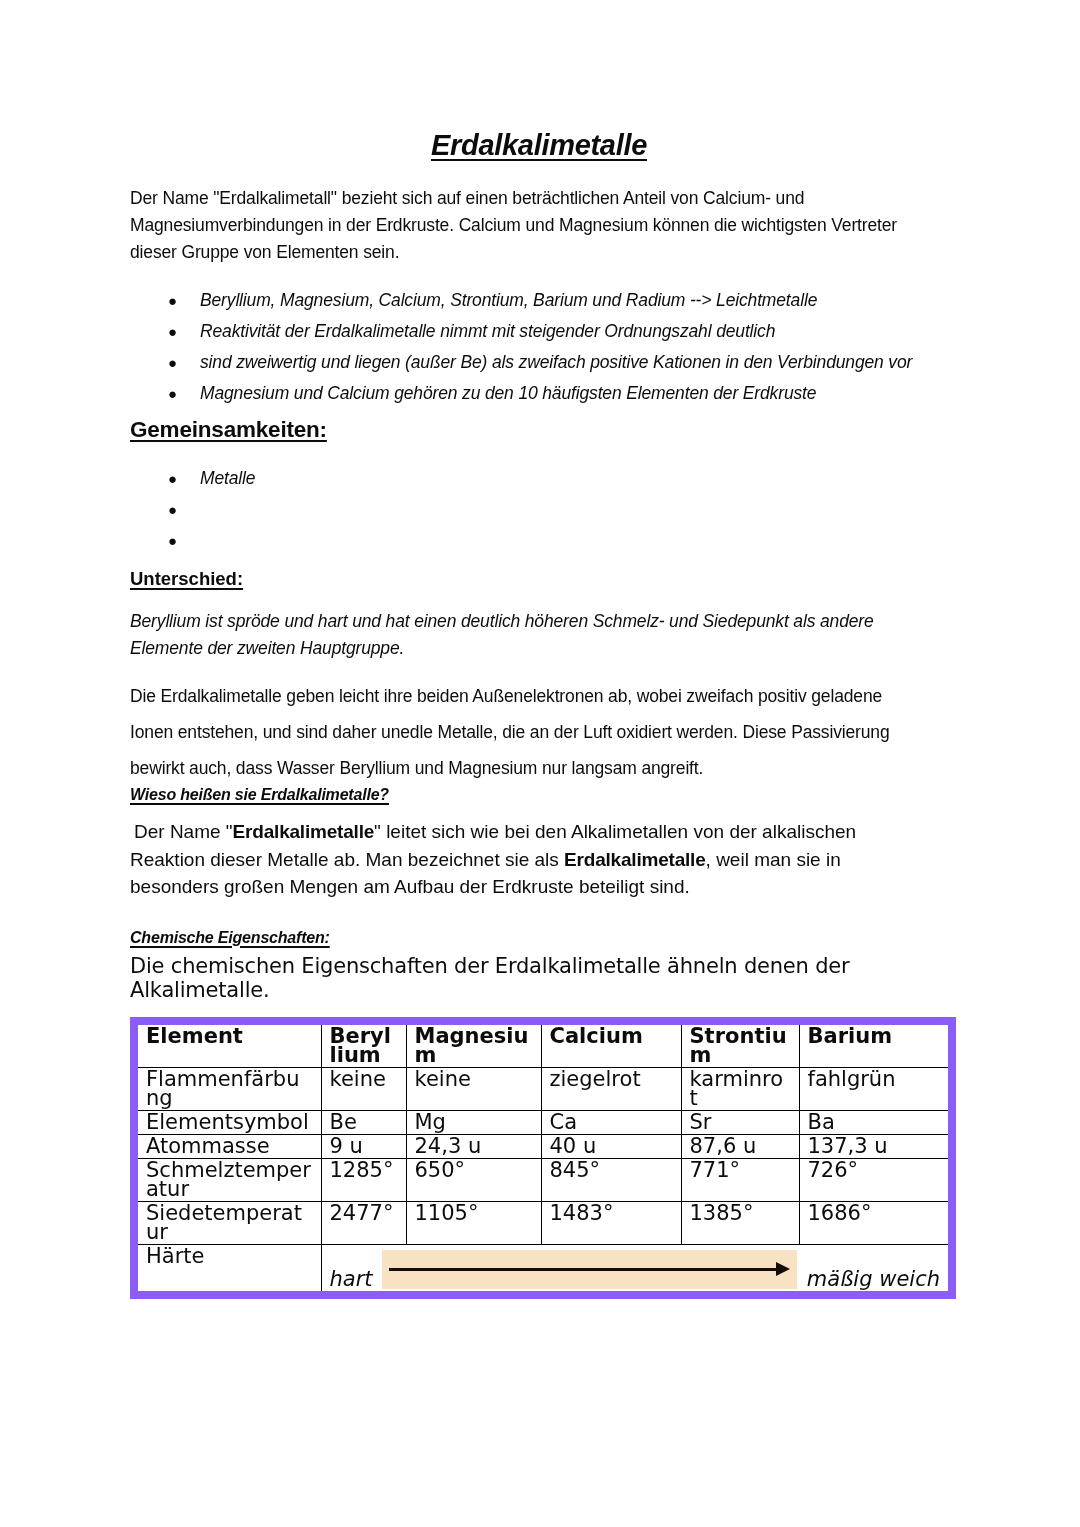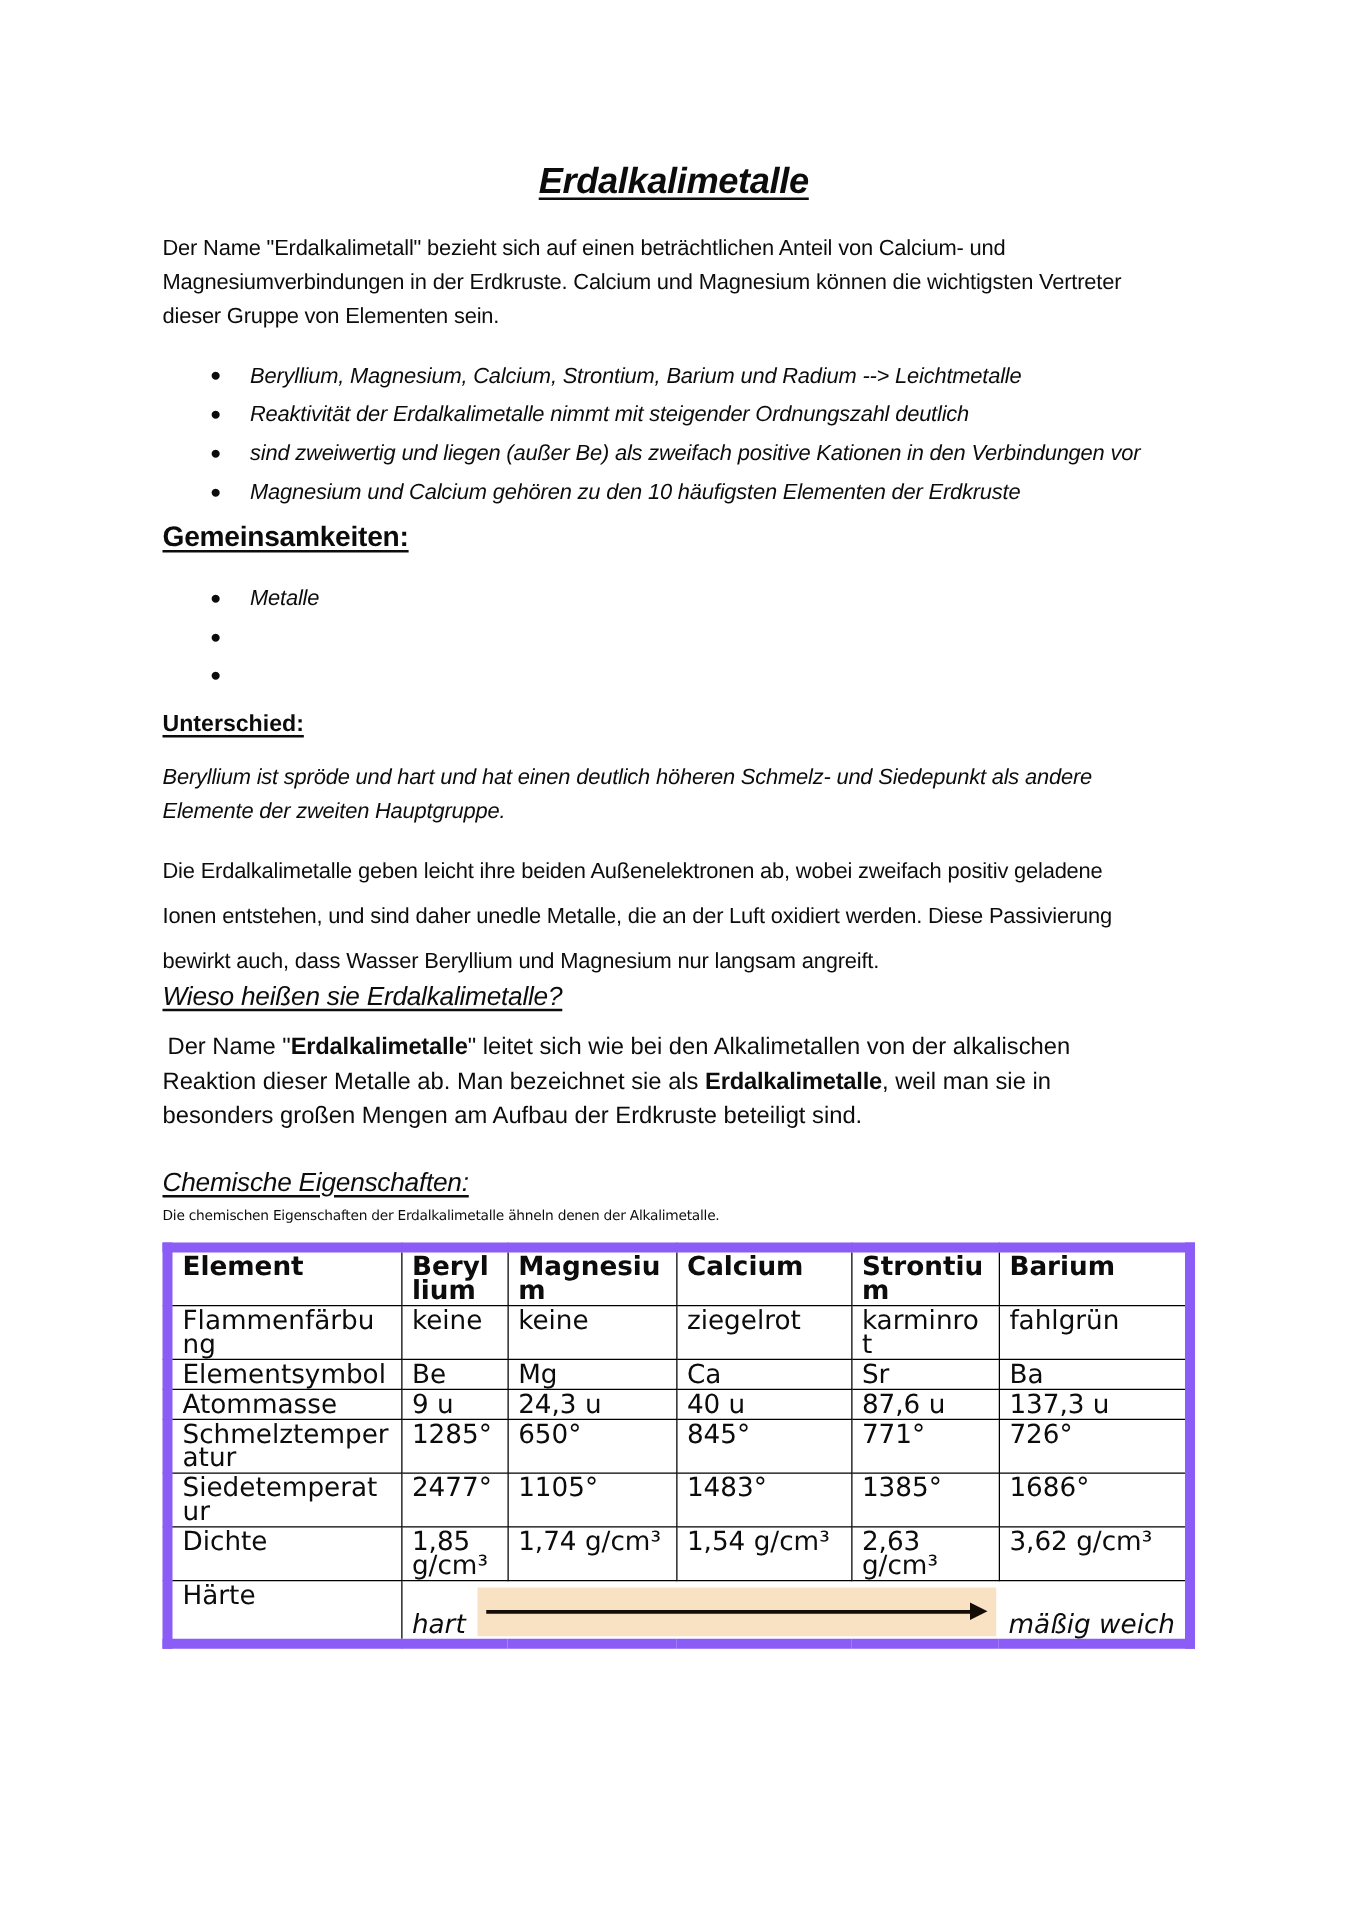--- a/index.html
+++ b/index.html
@@ -29,41 +29,41 @@
     font-size:22.5px; font-weight:bold;
     text-decoration:underline; text-decoration-thickness:2px; text-underline-offset:3px;
     margin-bottom:20px; letter-spacing:-0.2px;
   }
   .h-unter {
     font-size:18.5px; font-weight:bold;
     text-decoration:underline; text-decoration-thickness:2px; text-underline-offset:3px;
     margin-bottom:18px;
   }
   .h-bold-italic-md {
-    font-size:21px; font-weight:normal; font-style:italic;
+    font-size:16px; font-weight:bold; font-style:italic;
     text-decoration:underline; text-decoration-thickness:2px; text-underline-offset:3px;
     letter-spacing:-0.2px;
   }
 
   .bullet-list { margin-left:38px; margin-bottom:8px; }
   .bullet-row { display:flex; font-style:italic; font-size:17.5px; line-height:31px; letter-spacing:-0.15px; }
   .bullet-marker { width:32px; flex:0 0 32px; font-style:normal; font-size:15px; }
   .bullet-text { max-width:714px; }
 
   .list-gem { margin-bottom:12px; }
 
   .p-italic { font-style:italic; margin-bottom:16px; }
   .p-wide { line-height:36px; }
 
   .h-wieso { margin-bottom:14px; }
   .wieso-p { font-size:19px; line-height:27.5px; max-width:770px; letter-spacing:0; margin-bottom:28px; text-indent:4px; }
   .wieso-p b { letter-spacing:-0.2px; }
 
   .h-chem { margin-bottom:7px; }
-  .chem-sub { font-family:"DejaVu Sans", sans-serif; font-size:11px; letter-spacing:-0.2px; margin-bottom:15px; }
+  .chem-sub { font-family:"DejaVu Sans", sans-serif; font-size:21px; letter-spacing:-0.2px; margin-bottom:15px; }
 
   table.props {
     border-collapse:collapse; table-layout:fixed; width:818px;
     font-family:"DejaVu Sans", sans-serif; font-size:21px;
     border:8px solid #8b5cf6;
   }
   table.props td, table.props th {
     border:1.5px solid #000; vertical-align:top; text-align:left;
     padding:2px 8px 2px 8px; line-height:19px; font-weight:normal;
     overflow-wrap:anywhere;
@@ -201,28 +201,20 @@
         <td>771°</td>
         <td>726°</td>
       </tr>
       <tr>
         <td>Siedetemperatur</td>
         <td class="cell-be">2477°</td>
         <td>1105°</td>
         <td>1483°</td>
         <td>1385°</td>
         <td>1686°</td>
-      </tr>
-      <tr>
-        <td>Dichte</td>
-        <td class="cell-be">1,85 g/cm³</td>
-        <td>1,74 g/cm³</td>
-        <td>1,54 g/cm³</td>
-        <td>2,63 g/cm³</td>
-        <td>3,62 g/cm³</td>
       </tr>
       <tr>
         <td class="haerte-label">Härte</td>
         <td class="haerte-cell" colspan="5">
           <div class="haerte-wrap">
             <span class="haerte-left">hart</span>
             <div class="grad-box">
               <div class="arrow">
                 <div class="arrow-line"></div>
                 <div class="arrow-head"></div>

